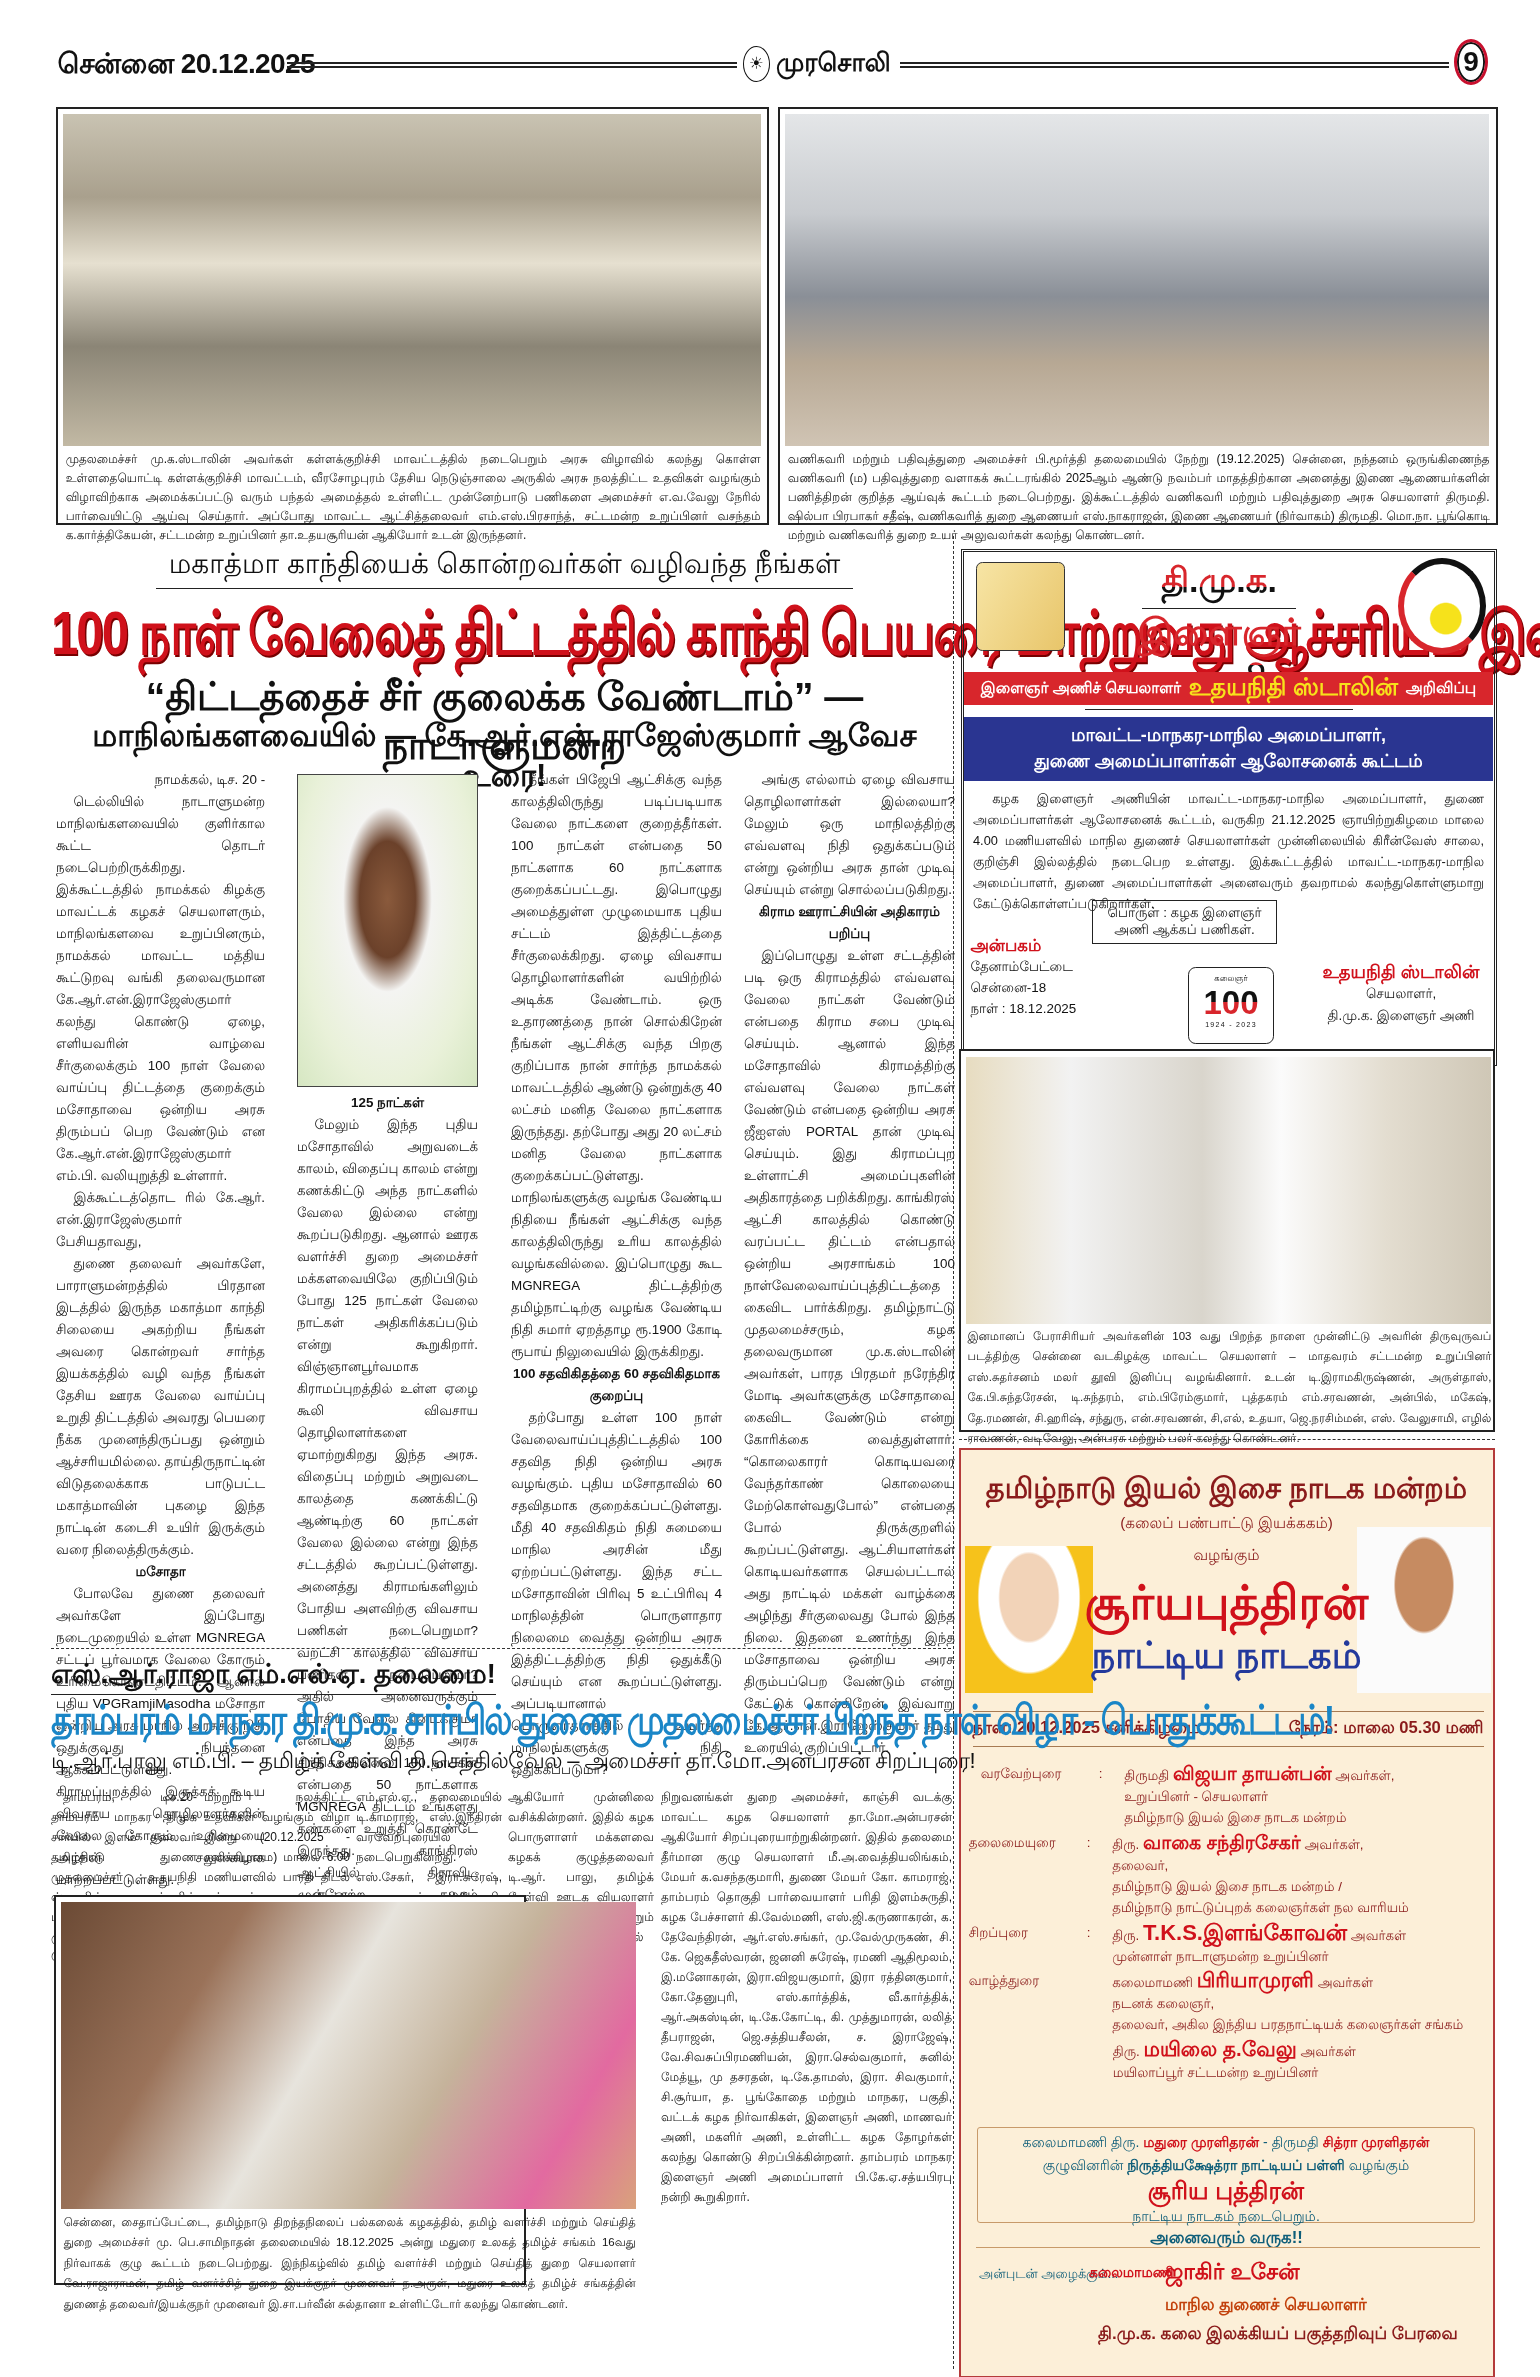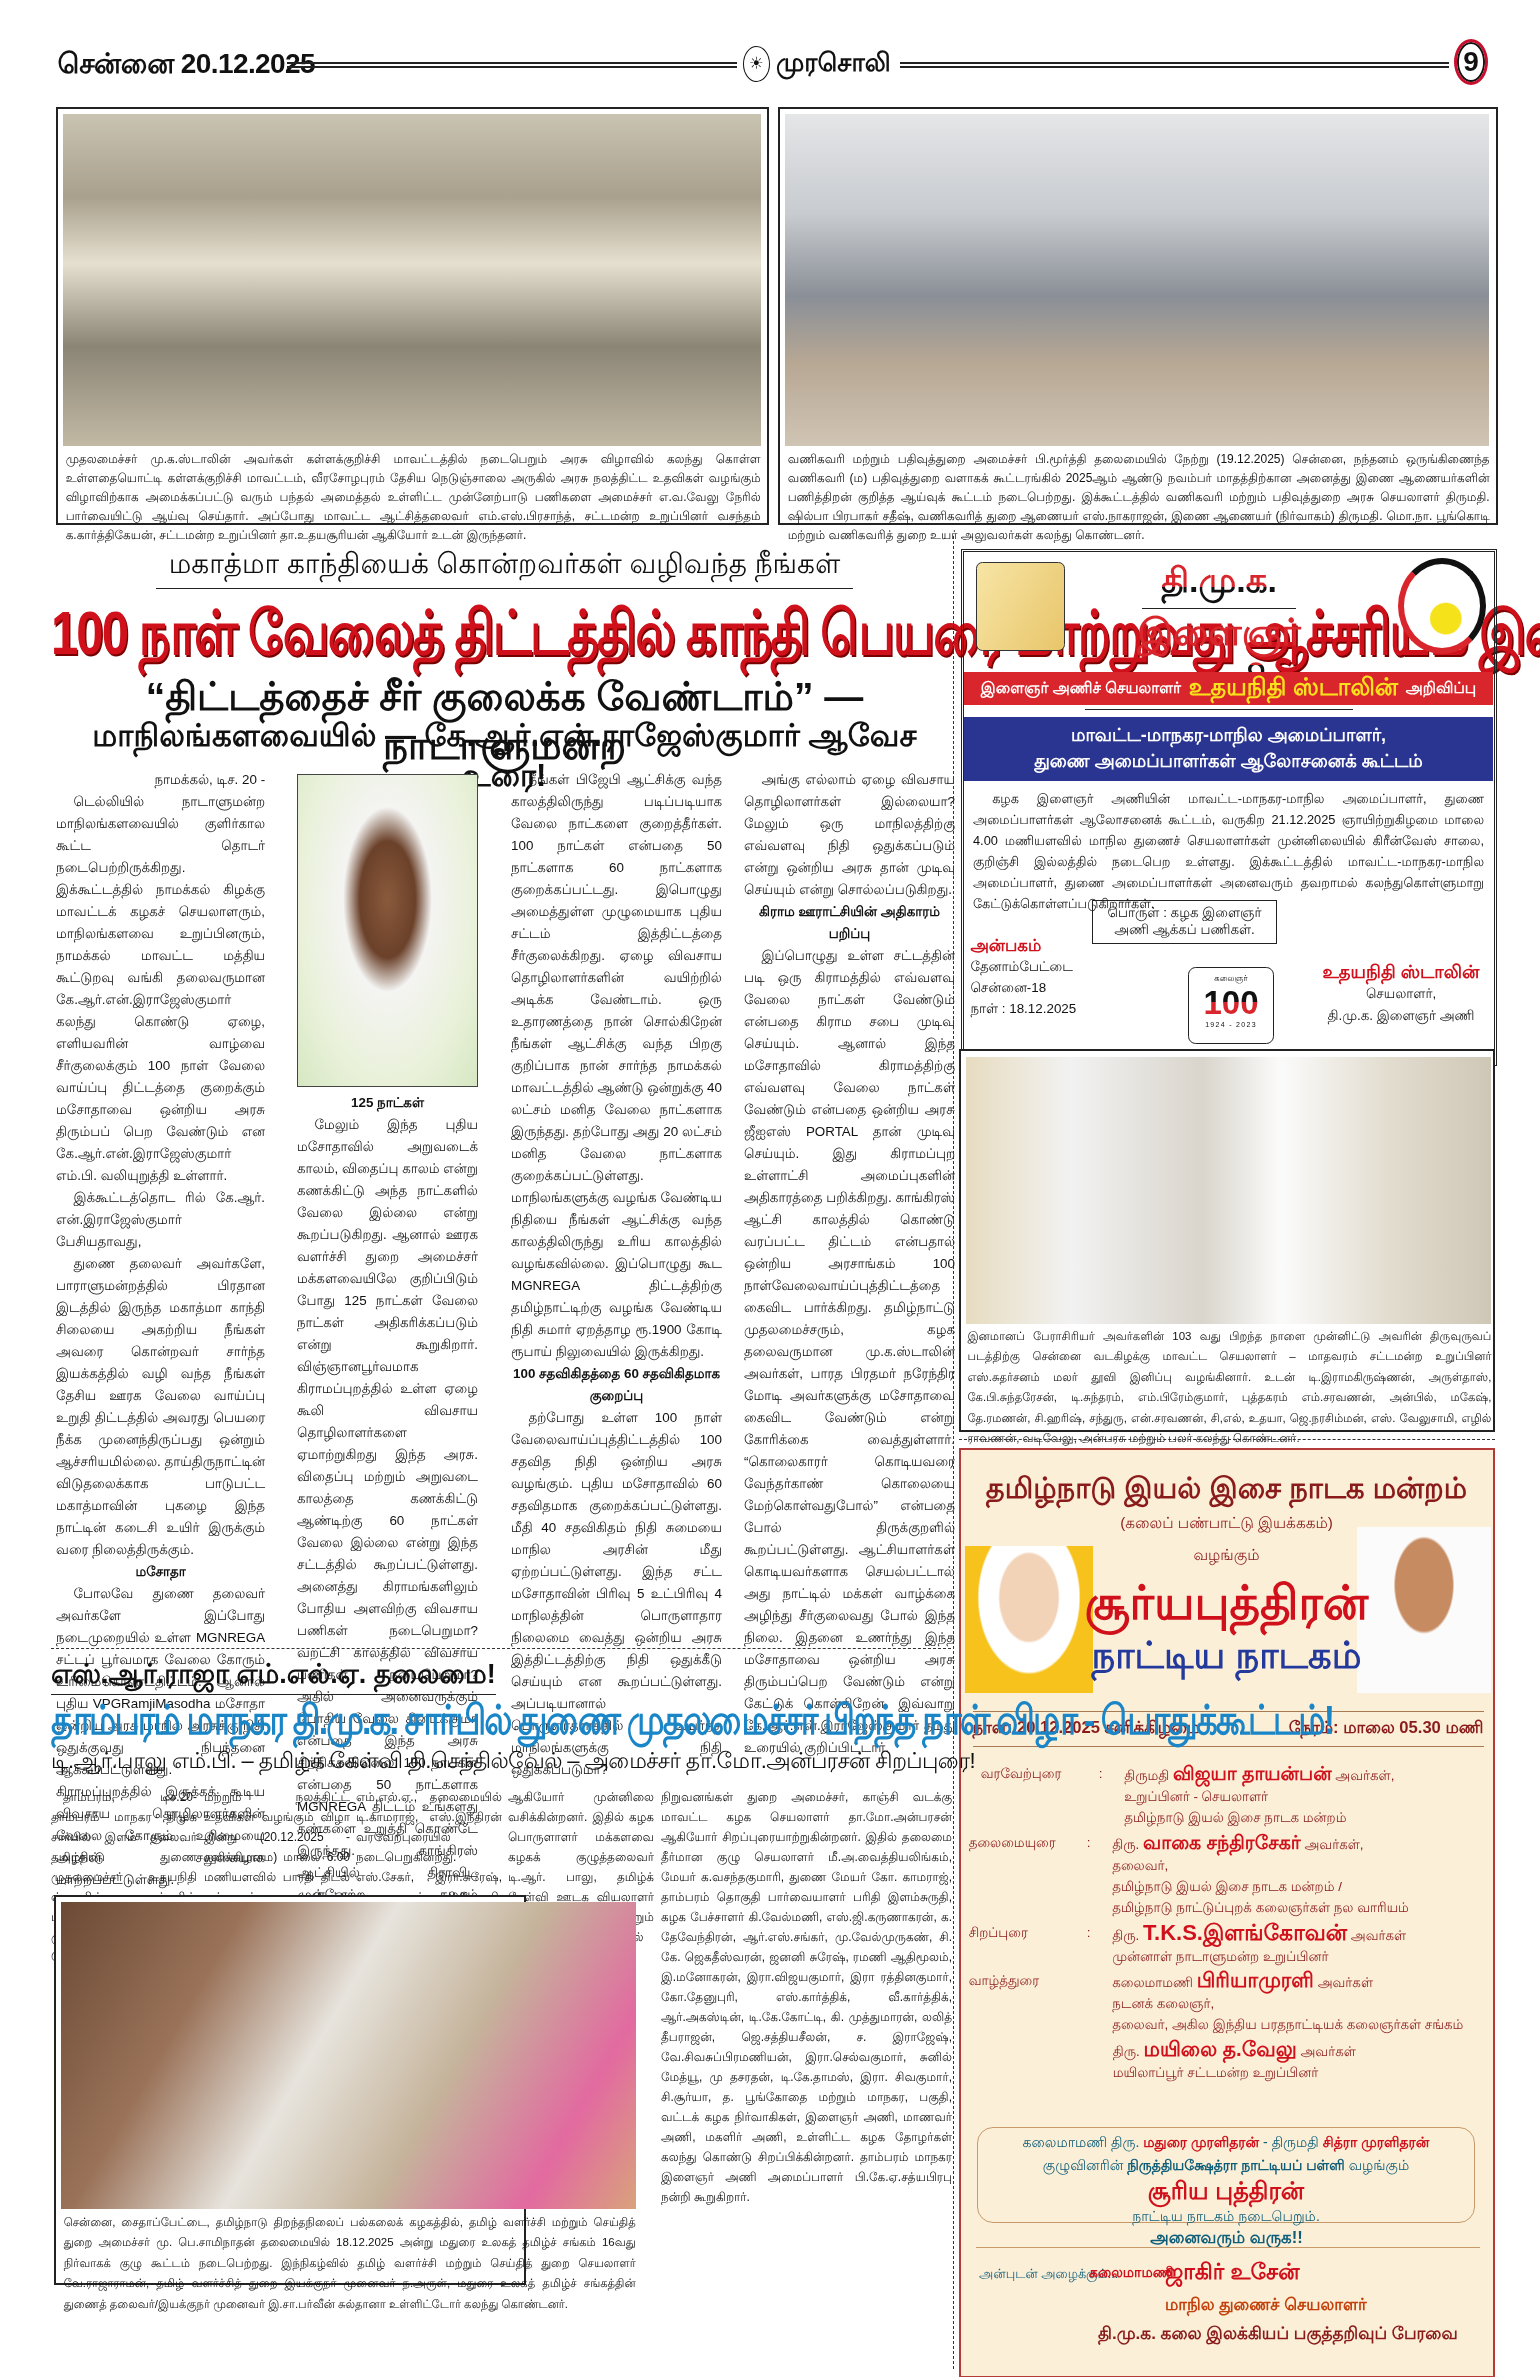--- a/index.html
+++ b/index.html
@@ -186,21 +186,21 @@
     </div>
     <div class="row">
       <span style="width:144px;"></span>
       <div>
         <div><span>திரு.</span> <b class="red" style="font-size:20.4px;">மயிலை த.வேலு</b> <span>அவர்கள்</span></div>
         <div>மயிலாப்பூர் சட்டமன்ற உறுப்பினர்</div>
       </div>
     </div>
   </div>
 
-  <div class="abs" style="left:16px; top:677px; width:498px; height:96px; border:1.3px solid #c89a6a; border-radius:16px; text-align:center; font-size:14px; line-height:23px;">
+  <div class="abs" style="left:16px; top:677px; width:498px; height:96px; border:1.3px solid #c89a6a; border-radius:3px; text-align:center; font-size:14px; line-height:23px;">
     <div style="margin-top:2.6px;">
       <span class="teal">கலைமாமணி</span>
       <span class="teal">திரு.</span>
       <b class="red">மதுரை முரளிதரன்</b>
       <span class="teal">- திருமதி</span>
       <b class="red">சித்ரா முரளிதரன்</b>
     </div>
     <div class="teal">
       <span>குழுவினரின்</span>
       <b>நிருத்தியக்ஷேத்ரா நாட்டியப் பள்ளி</b>

